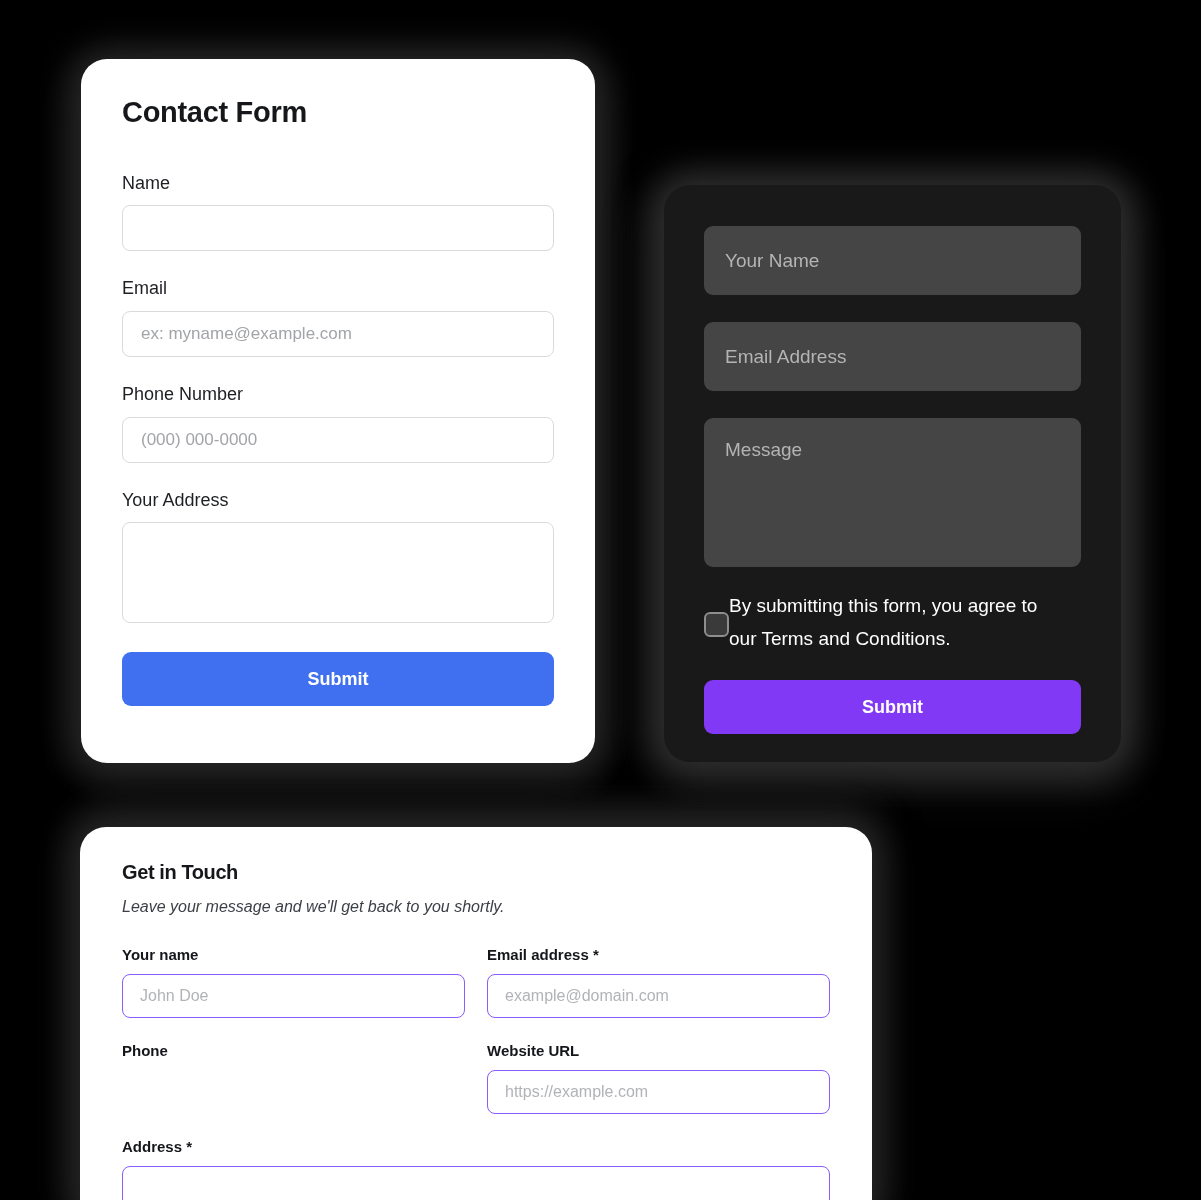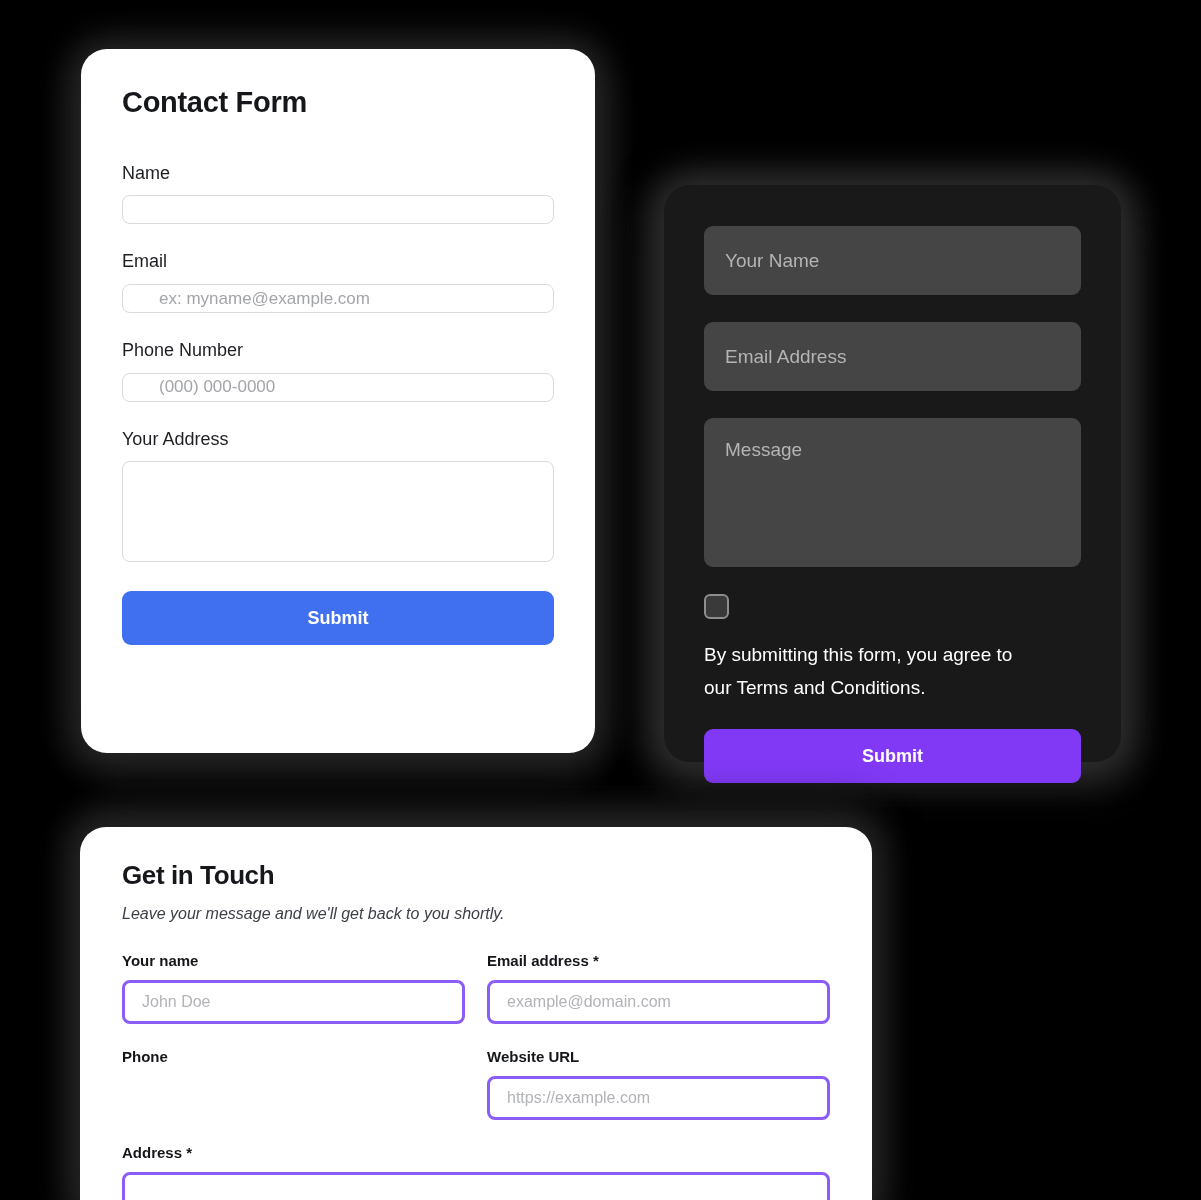--- a/index.html
+++ b/index.html
@@ -14,21 +14,21 @@
     position: relative;
     overflow: hidden;
     font-family: "Liberation Sans", sans-serif;
     -webkit-font-smoothing: antialiased;
   }
 
   
   #card-contact-form {
     position: absolute;
     left: 81px;
-    top: 49px;
+    top: 59px;
     width: 514px;
     height: 704px;
     background: #ffffff;
     border-radius: 26px;
     padding: 38px 41px 0 41px;
     box-shadow: 0 0 34px 10px rgba(40,40,40,0.95),
                 0 14px 44px 8px rgba(30,30,30,0.85);
   }
   #card-contact-form .card-title {
     font-size: 29px;
@@ -40,28 +40,28 @@
   }
   .lf-label {
     display: block;
     font-size: 18px;
     color: #1d1f23;
     margin-bottom: 11px;
     line-height: 1.2;
   }
   .lf-field {
     width: 100%;
-    height: 29px;
+    height: 46px;
     border: 1px solid #d9dadd;
     border-radius: 8px;
     background: #ffffff;
     font-family: "Liberation Sans", sans-serif;
     font-size: 17px;
     color: #2a2c30;
-    padding: 0 36px;
+    padding: 0 18px;
     margin-bottom: 27px;
     display: block;
     outline: none;
   }
   .lf-field::placeholder { color: #a2a4a8; }
   .lf-textarea {
     height: 101px;
     padding: 13px 18px;
     resize: none;
     margin-bottom: 29px;
@@ -109,24 +109,23 @@
   .df-field::placeholder { color: #b4b4b4; }
   .df-textarea {
     height: 149px;
     padding: 21px;
     resize: none;
     margin-bottom: 23px;
     line-height: 1.2;
   }
   #terms-row {
     display: flex;
-    align-items: flex-start;
-    gap: 20px;
+    align-items: center;
+    gap: 0;
     margin-bottom: 25px;
-    flex-direction: column;
   }
   #terms-checkbox {
     flex: 0 0 auto;
     width: 25px;
     height: 25px;
     border-radius: 6px;
     background: #3a3a3a;
     border: 2px solid #8e8e8e;
     margin-top: 4px;
     cursor: pointer;
@@ -158,21 +157,21 @@
     width: 792px;
     height: 400px;
     background: #ffffff;
     border-radius: 26px;
     padding: 34px 42px 0 42px;
     box-shadow: 0 0 34px 10px rgba(40,40,40,0.95),
                 0 -10px 40px 8px rgba(30,30,30,0.8);
     overflow: hidden;
   }
   #card-get-in-touch .card-title {
-    font-size: 26px;
+    font-size: 20px;
     font-weight: bold;
     color: #15171a;
     letter-spacing: -0.4px;
     margin: 0 0 14px 0;
     line-height: 1.1;
   }
   #git-subtitle {
     font-size: 16px;
     color: #3d4046;
     margin: 0 0 28px 0;
@@ -188,21 +187,21 @@
     display: block;
     font-size: 15px;
     font-weight: bold;
     color: #14161a;
     margin-bottom: 10px;
     line-height: 1.2;
   }
   .git-field {
     width: 100%;
     height: 44px;
-    border: 3px solid #8b5cf6;
+    border: 1px solid #8b5cf6;
     border-radius: 8px;
     background: #ffffff;
     font-family: "Liberation Sans", sans-serif;
     font-size: 16px;
     color: #2a2c30;
     padding: 0 17px;
     margin-bottom: 24px;
     display: block;
     outline: none;
   }

